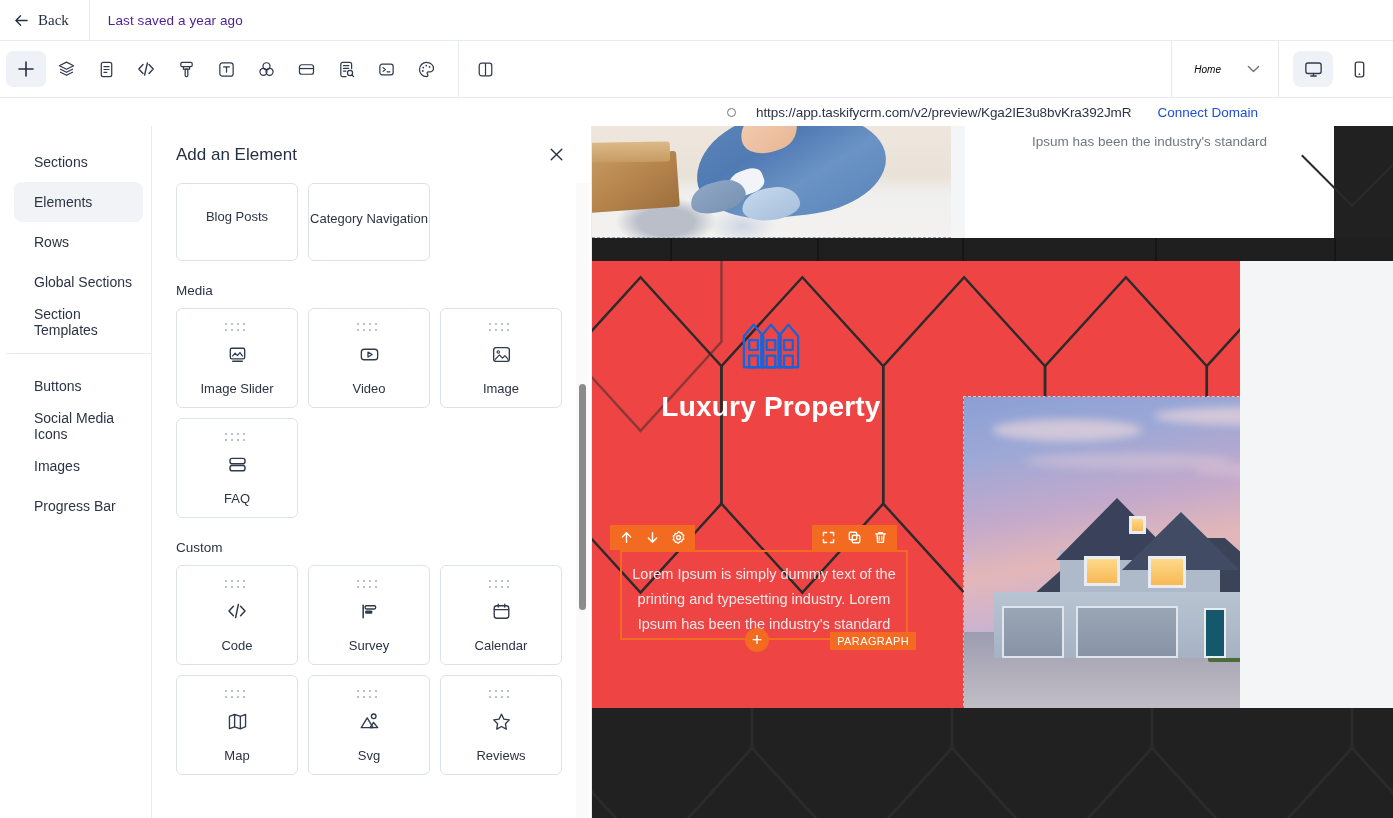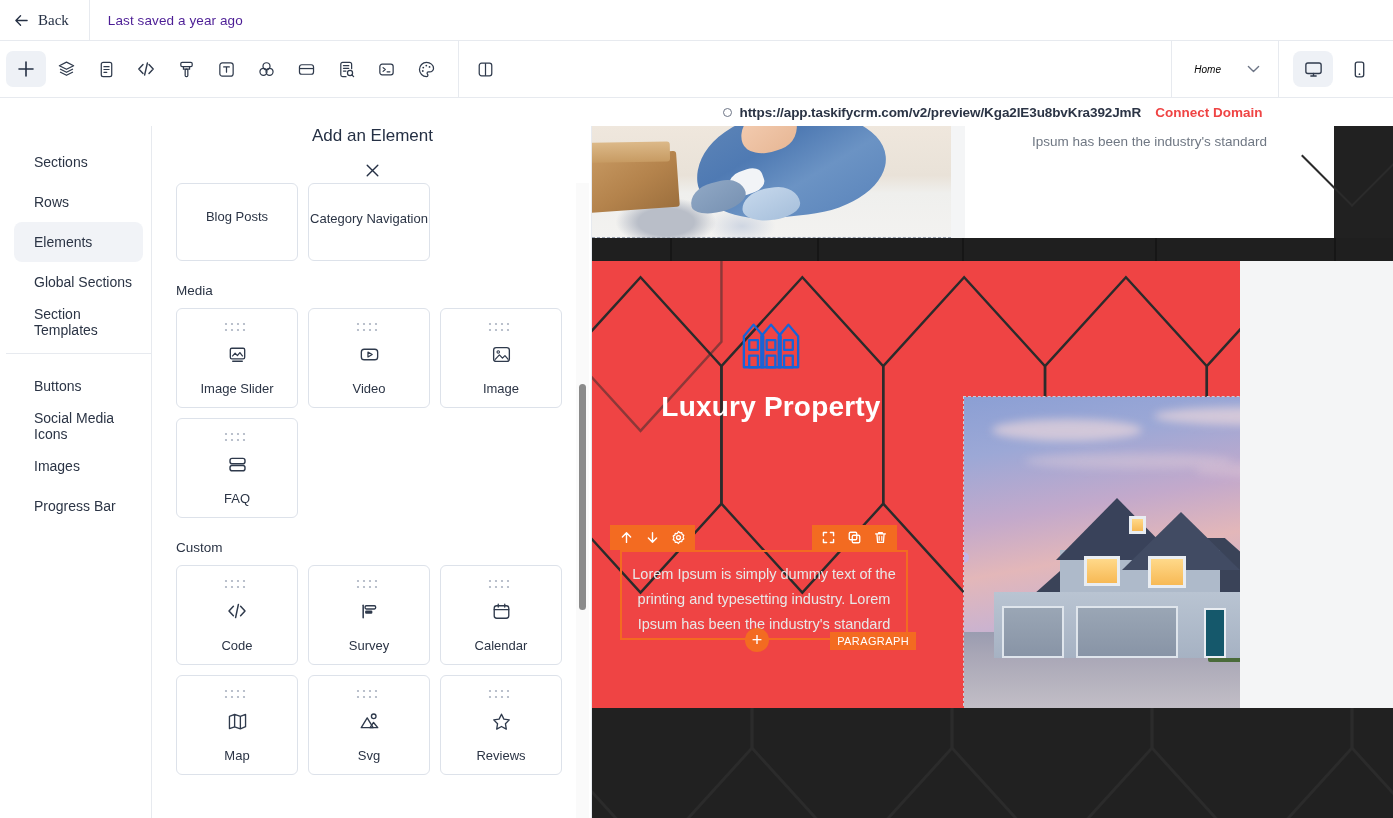--- a/index.html
+++ b/index.html
@@ -55,28 +55,28 @@
   .device-btn {
     width: 40px; height: 36px; display: flex; align-items: center; justify-content: center;
     border-radius: 8px; cursor: pointer; color: #2f3a4c;
   }
   .device-btn.active { background: #eef1f6; }
 
   
   .urlbar {
     position: absolute; left: 592px; top: 98px; width: 801px; height: 28px;
     background: #fff;
-    display: flex; align-items: center; justify-content: center; gap: 14px; font-weight: bold;
+    display: flex; align-items: center; justify-content: center; gap: 26px;
   }
   .url-dot {
     width: 9px; height: 9px; border: 1.3px solid #6d7586; border-radius: 50%;
     display: inline-block; margin-right: -6px;
   }
   .url-text { font-size: 13.5px; color: #2b3445; letter-spacing: -0.1px; }
-  .connect-domain { font-size: 13.5px; color: #ef4444; cursor: pointer; }
+  .connect-domain { font-size: 13.5px; color: #1d4ed8; cursor: pointer; }
 
   
   .sidebar {
     position: absolute; left: 0; top: 126px; width: 152px; height: 692px;
     background: #fff; border-right: 1px solid #e7eaef;
     padding-top: 16px;
     padding-left: 6px;
   }
   .side-item {
     height: 40px; display: flex; align-items: center;
@@ -86,21 +86,21 @@
   .side-item.active { background: #f1f3f7; }
   .side-div { height: 1px; background: #e7eaef; margin: 11px 0 12px 0; }
 
   
   .panel {
     position: absolute; left: 153px; top: 126px; width: 439px; height: 692px;
     background: #fff; border-right: 1px solid #e7eaef; overflow: hidden;
   }
   .panel-head {
     height: 57px; display: flex; align-items: center; justify-content: space-between;
-    padding: 0 22px 0 23px; background: #fff; flex-direction: column;
+    padding: 0 22px 0 23px; background: #fff;
   }
   .panel-title { font-size: 17px; color: #253044; }
   .panel-close { cursor: pointer; color: #253044; line-height: 0; padding: 4px; }
   .panel-body {
     position: absolute; top: 57px; left: 0; right: 0; bottom: 0;
     padding: 0 23px 0 23px;
   }
   .grid {
     display: grid; grid-template-columns: repeat(3, 122px); gap: 10px 10px;
   }
@@ -463,25 +463,25 @@
   <div class="urlbar">
     <span class="url-dot"></span>
     <span class="url-text">https://app.taskifycrm.com/v2/preview/Kga2IE3u8bvKra392JmR</span>
     <span class="connect-domain">Connect Domain</span>
   </div>
 
   <div class="sidebar">
     <div class="side-item">
       <span>Sections</span>
     </div>
+    <div class="side-item active">
+      <span>Elements</span>
+    </div>
     <div class="side-item">
       <span>Rows</span>
-    </div>
-    <div class="side-item active">
-      <span>Elements</span>
     </div>
     <div class="side-item">
       <span>Global Sections</span>
     </div>
     <div class="side-item">
       <span>Section Templates</span>
     </div>
 
     <div class="side-div"></div>
 

